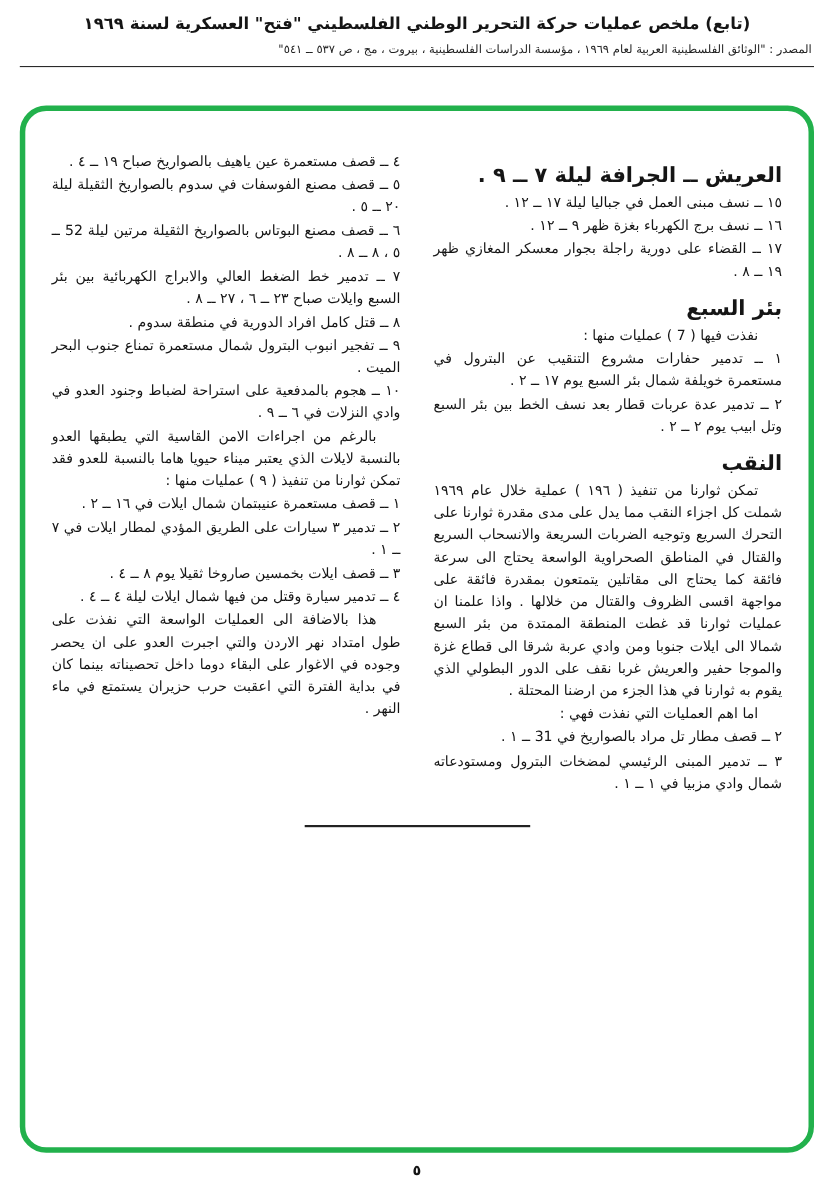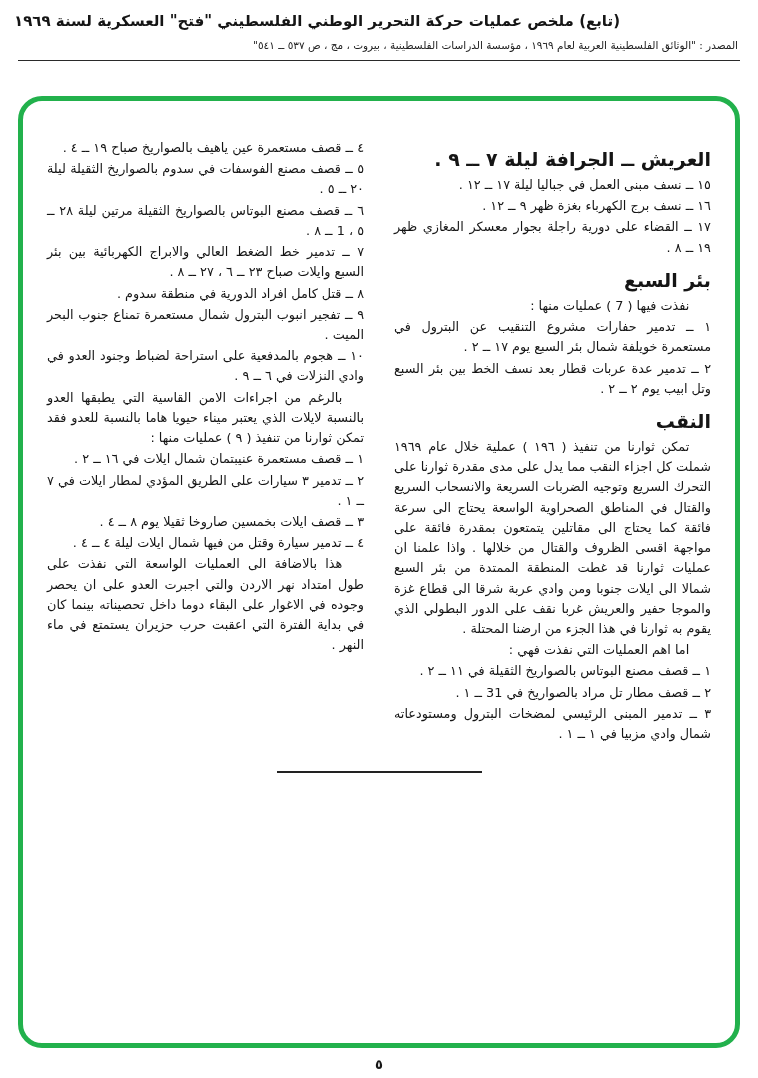--- a/index.html
+++ b/index.html
@@ -5,21 +5,21 @@
   * { margin:0; padding:0; box-sizing:border-box; }
   html, body { background:#ffffff; }
   body {
     width:758px; height:1078px; position:relative; overflow:hidden;
     font-family:"DejaVu Sans", sans-serif;
     direction:rtl;
     color:#151515;
   }
   .header { padding:12px 14px 0; }
   .title {
-    font-weight:bold; font-size:15px; text-align:left; letter-spacing:0;
+    font-weight:bold; font-size:15px; text-align:center; letter-spacing:0;
   }
   .source {
     font-size:10.5px; margin-top:9px; text-align:right; padding:0 6px;
     color:#222;
   }
   .header-rule {
     border:0; border-top:1.6px solid #2a2a2a; margin:9px 4px 0;
   }
   .frame {
     position:absolute; left:18px; right:18px; top:96px; bottom:30px;
@@ -66,28 +66,27 @@
           <div class="block item">١٥ ــ نسف مبنى العمل في جباليا ليلة ١٧ ــ ١٢ .</div>
           <div class="block item">١٦ ــ نسف برج الكهرباء بغزة ظهر ٩ ــ ١٢ .</div>
           <div class="block item">١٧ ــ القضاء على دورية راجلة بجوار معسكر المغازي ظهر ١٩ ــ ٨ .</div>
           <div class="block heading">بئر السبع</div>
           <div class="block paragraph">نفذت فيها ( 7 ) عمليات منها :</div>
           <div class="block item">١ ــ تدمير حفارات مشروع التنقيب عن البترول في مستعمرة خويلفة شمال بئر السبع يوم ١٧ ــ ٢ .</div>
           <div class="block item">٢ ــ تدمير عدة عربات قطار بعد نسف الخط بين بئر السبع وتل ابيب يوم ٢ ــ ٢ .</div>
           <div class="block heading">النقب</div>
           <div class="block paragraph">تمكن ثوارنا من تنفيذ ( ١٩٦ ) عملية خلال عام ١٩٦٩ شملت كل اجزاء النقب مما يدل على مدى مقدرة ثوارنا على التحرك السريع وتوجيه الضربات السريعة والانسحاب السريع والقتال في المناطق الصحراوية الواسعة يحتاج الى سرعة فائقة كما يحتاج الى مقاتلين يتمتعون بمقدرة فائقة على مواجهة اقسى الظروف والقتال من خلالها . واذا علمنا ان عمليات ثوارنا قد غطت المنطقة الممتدة من بئر السبع شمالا الى ايلات جنوبا ومن وادي عربة شرقا الى قطاع غزة والموجا حفير والعريش غربا نقف على الدور البطولي الذي يقوم به ثوارنا في هذا الجزء من ارضنا المحتلة .</div>
           <div class="block paragraph">اما اهم العمليات التي نفذت فهي :</div>
-          <div class="block item">١ ــ قصف مصنع البوتاس بالصواريخ الثقيلة في ١١ ــ ٢ .</div>
           <div class="block item">٢ ــ قصف مطار تل مراد بالصواريخ في 31 ــ ١ .</div>
           <div class="block item">٣ ــ تدمير المبنى الرئيسي لمضخات البترول ومستودعاته شمال وادي مزبيا في ١ ــ ١ .</div>
         </div>
       <div class="col">
           <div class="block item">٤ ــ قصف مستعمرة عين ياهيف بالصواريخ صباح ١٩ ــ ٤ .</div>
           <div class="block item">٥ ــ قصف مصنع الفوسفات في سدوم بالصواريخ الثقيلة ليلة ٢٠ ــ ٥ .</div>
-          <div class="block item">٦ ــ قصف مصنع البوتاس بالصواريخ الثقيلة مرتين ليلة ٢٨ ــ ٥ ، 1 ــ ٨ .</div>
+          <div class="block item">٦ ــ قصف مصنع البوتاس بالصواريخ الثقيلة مرتين ليلة 52 ــ ٥ ، ٨ ــ ٨ .</div>
           <div class="block item">٧ ــ تدمير خط الضغط العالي والابراج الكهربائية بين بئر السبع وايلات صباح ٢٣ ــ ٦ ، ٢٧ ــ ٨ .</div>
           <div class="block item">٨ ــ قتل كامل افراد الدورية في منطقة سدوم .</div>
           <div class="block item">٩ ــ تفجير انبوب البترول شمال مستعمرة تمناع جنوب البحر الميت .</div>
           <div class="block item">١٠ ــ هجوم بالمدفعية على استراحة لضباط وجنود العدو في وادي النزلات في ٦ ــ ٩ .</div>
           <div class="block paragraph">بالرغم من اجراءات الامن القاسية التي يطبقها العدو بالنسبة لايلات الذي يعتبر ميناء حيويا هاما بالنسبة للعدو فقد تمكن ثوارنا من تنفيذ ( ٩ ) عمليات منها :</div>
           <div class="block item">١ ــ قصف مستعمرة عنيبتمان شمال ايلات في ١٦ ــ ٢ .</div>
           <div class="block item">٢ ــ تدمير ٣ سيارات على الطريق المؤدي لمطار ايلات في ٧ ــ ١ .</div>
           <div class="block item">٣ ــ قصف ايلات بخمسين صاروخا ثقيلا يوم ٨ ــ ٤ .</div>
           <div class="block item">٤ ــ تدمير سيارة وقتل من فيها شمال ايلات ليلة ٤ ــ ٤ .</div>
           <div class="block paragraph">هذا بالاضافة الى العمليات الواسعة التي نفذت على طول امتداد نهر الاردن والتي اجبرت العدو على ان يحصر وجوده في الاغوار على البقاء دوما داخل تحصيناته بينما كان في بداية الفترة التي اعقبت حرب حزيران يستمتع في ماء النهر .</div>

